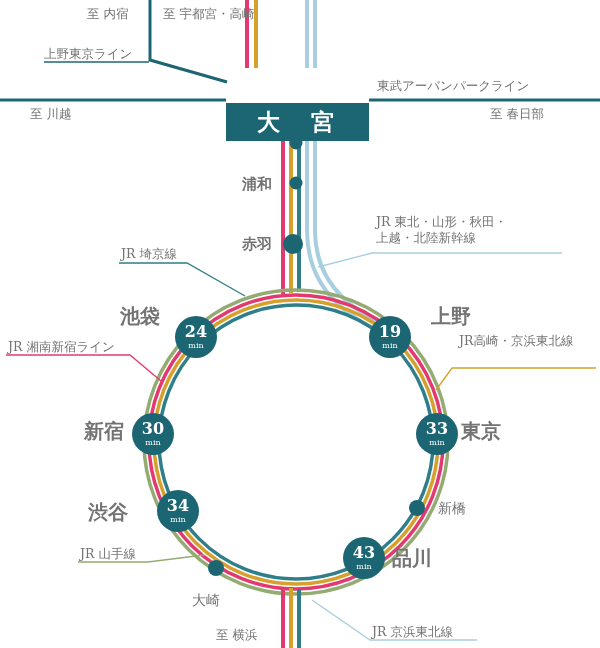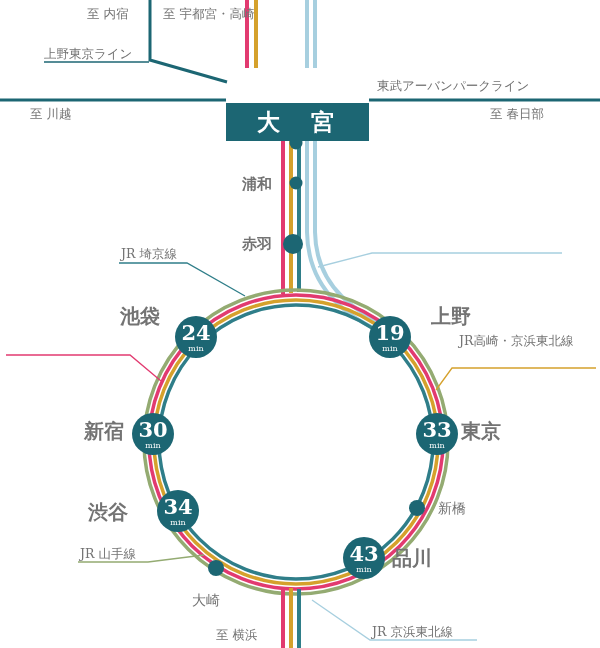--- a/index.html
+++ b/index.html
@@ -20,21 +20,21 @@
     background:#1c6673; color:#ffffff; font-size:23px; font-weight:bold;
     display:flex; align-items:center; justify-content:center; letter-spacing:4px;margin-top:36px;
   }
 
   .time-circle {
     position:absolute; width:42px; height:42px; border-radius:50%;
     background:#1c6673; color:#ffffff;
     display:flex; flex-direction:column; align-items:center; justify-content:center;
     line-height:1;
   }
-  .time-circle .mins { font-size:21px; font-weight:bold; }
+  .time-circle .mins { font-size:16px; font-weight:bold; }
   .time-circle .unit { font-size:8px; margin-top:2px; }
 
   
   .teal   { stroke:#1c6673; }
   .tealln { stroke:#2f7e89; }
   .pink   { stroke:#e23a70; }
   .gold   { stroke:#d5a12c; }
   .green  { stroke:#94ab72; }
   .lblue  { stroke:#a7cfdf; }
   .white  { stroke:#ffffff; }
@@ -110,21 +110,24 @@
 
   <div class="omiya-box">大　宮</div>
 
   <div class="label note" style="left:377px;top:78px">東武アーバンパークライン</div>
   <div class="label note" style="left:30px;top:106px">至 川越</div>
   <div class="label note" style="left:490px;top:106px">至 春日部</div>
 
   <div class="label station-md right" style="left:222px;top:175px;width:50px">浦和</div>
   <div class="label station-md right" style="left:230px;top:235px;width:42px">赤羽</div>
 
+  <div class="label note" style="left:376px;top:214px">JR 東北・山形・秋田・</div>
+  <div class="label note" style="left:376px;top:230px">上越・北陸新幹線</div>
   <div class="label note" style="left:121px;top:246px">JR 埼京線</div>
+  <div class="label note" style="left:8px;top:339px">JR 湘南新宿ライン</div>
   <div class="label note" style="left:459px;top:333px">JR高崎・京浜東北線</div>
   <div class="label note" style="left:80px;top:546px">JR 山手線</div>
   <div class="label note" style="left:372px;top:624px">JR 京浜東北線</div>
 
   <div class="label station-lg" style="left:120px;top:304px">池袋</div>
   <div class="label station-lg" style="left:431px;top:304px">上野</div>
   <div class="label station-lg" style="left:84px;top:419px">新宿</div>
   <div class="label station-lg" style="left:461px;top:419px">東京</div>
   <div class="label station-lg" style="left:88px;top:500px">渋谷</div>
   <div class="label station-lg" style="left:392px;top:546px">品川</div>

